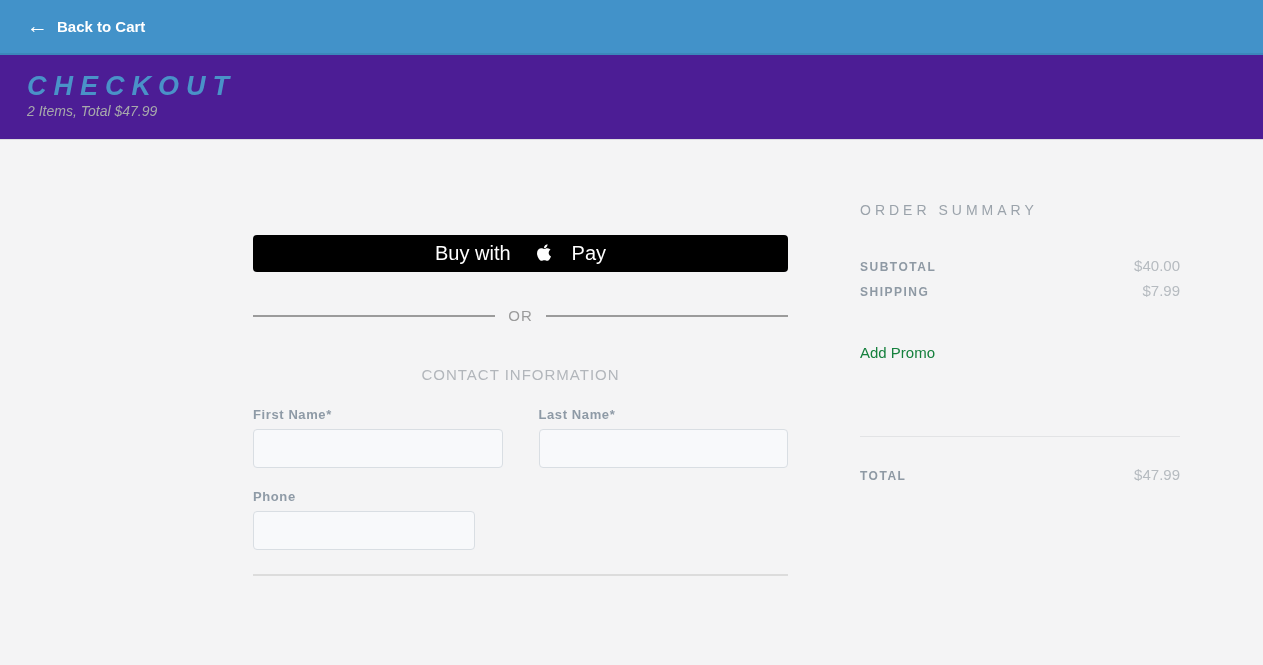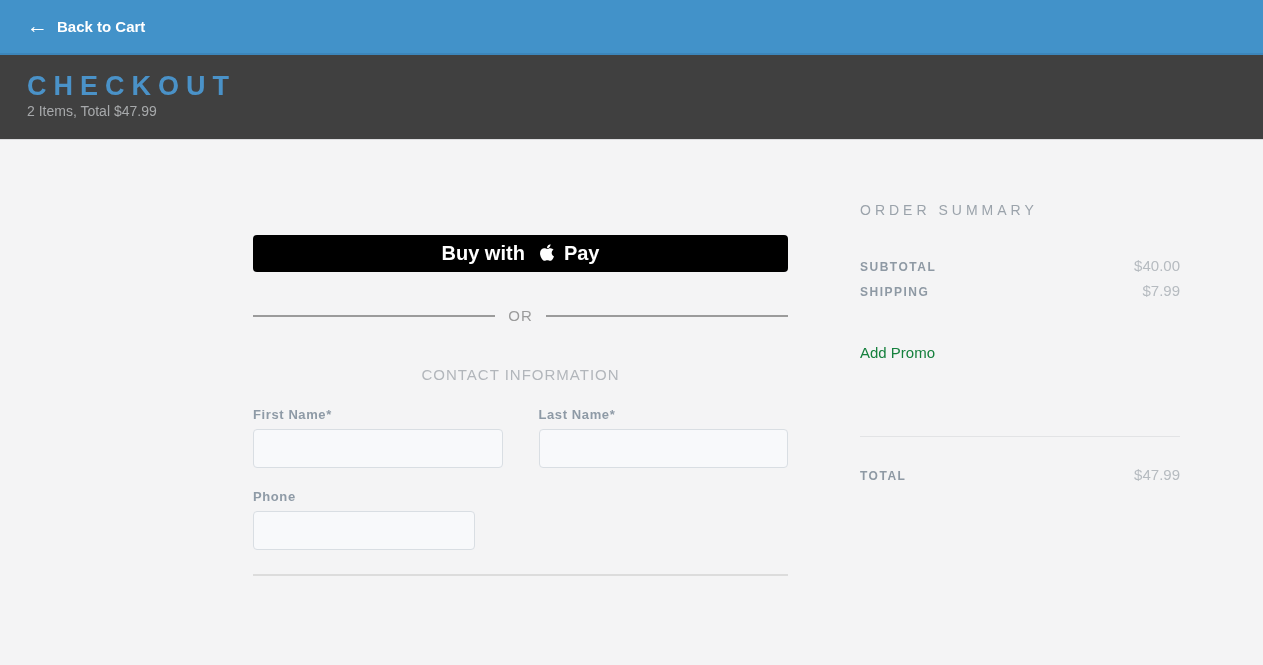--- a/index.html
+++ b/index.html
@@ -28,23 +28,24 @@
     font-size:15px;
     font-weight:bold;
     cursor:pointer;
     text-decoration:none;
   }
   .back-arrow { font-size:21px; font-weight:normal; line-height:1; position:relative; top:-1px; }
 
   
   .page-header {
     height:85px;
-    background:#404040;
+    background:#4c1d95;
     border-bottom:1px solid #dcdddf;
     padding:17px 12px 0 27px;
+    font-style:italic;
   }
   .page-title {
     font-size:27px;
     font-weight:bold;
     letter-spacing:7px;
     color:#4a92c8;
     line-height:1.1;
   }
   .page-subtitle {
     font-size:14px;
@@ -66,25 +67,25 @@
   .apple-pay-btn {
     margin-top:95px;
     width:100%;
     height:37px;
     background:#000000;
     border:none;
     border-radius:4px;
     color:#ffffff;
     font-family:"Liberation Sans", sans-serif;
     font-size:20px;
-    font-weight:700;
+    font-weight:400;
     display:flex;
     align-items:center;
     justify-content:center;
-    gap:9px;
+    gap:20px;
     cursor:pointer;
   }
   .apple-logo { width:16px; height:19px; display:inline-block; margin-left:5px; position:relative; top:-1px; }
 
   
   .or-divider {
     margin-top:36px;
     display:flex;
     align-items:center;
     height:15px;

